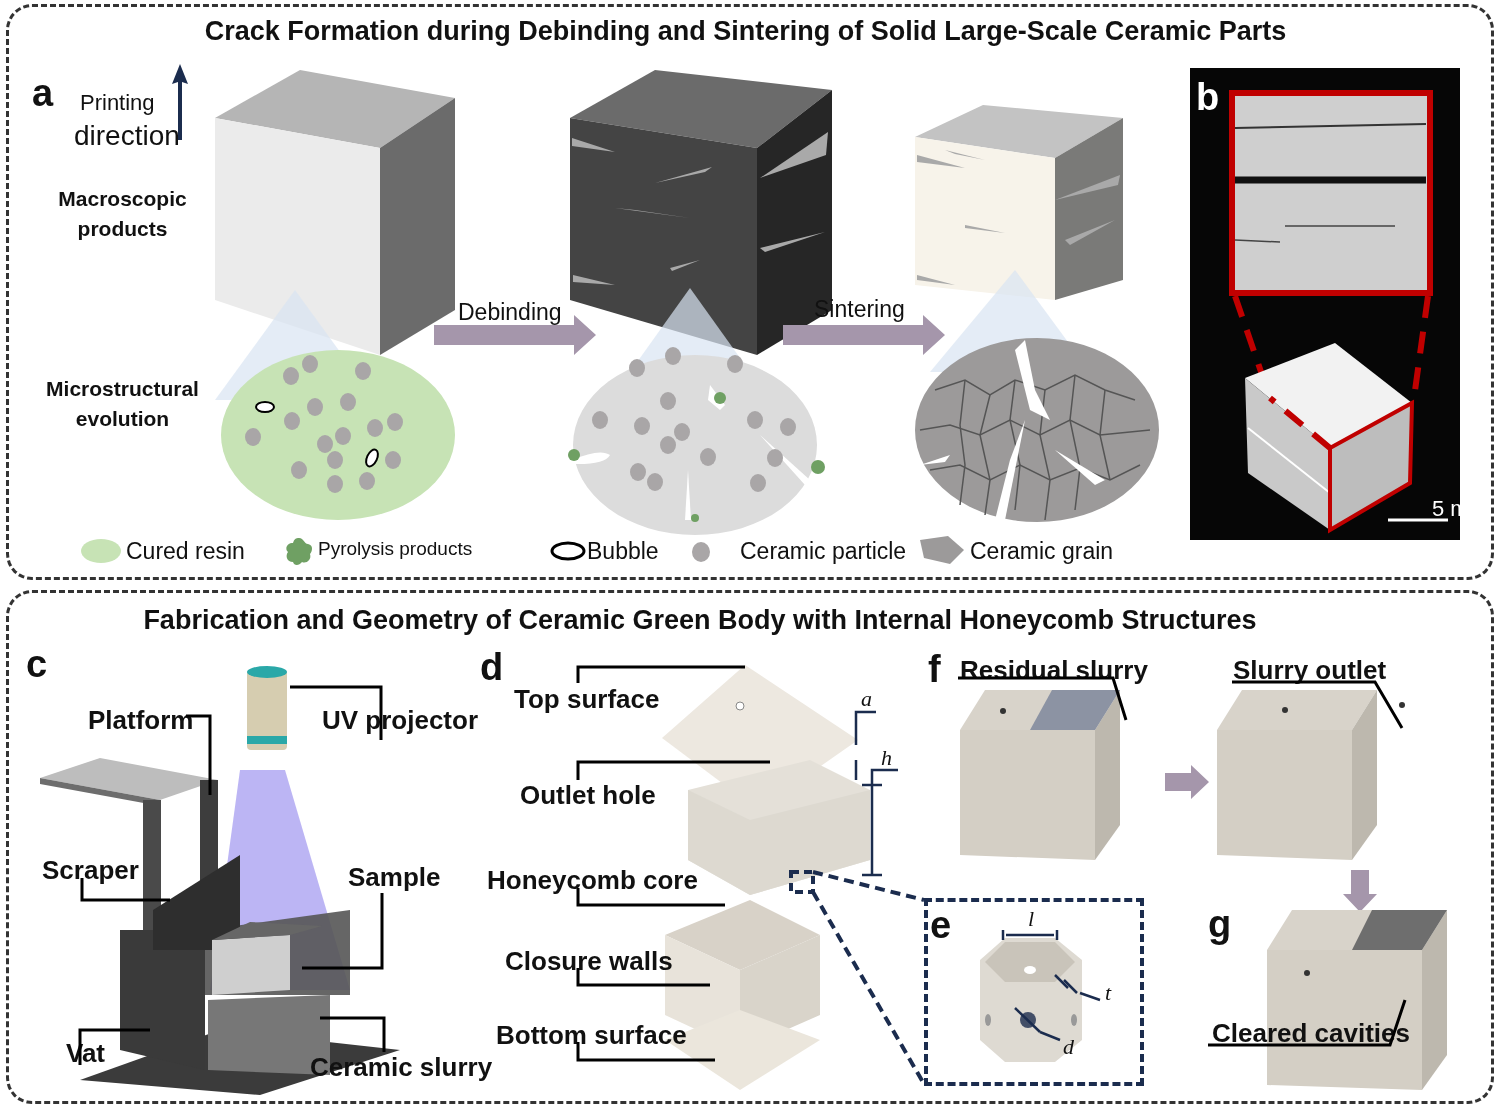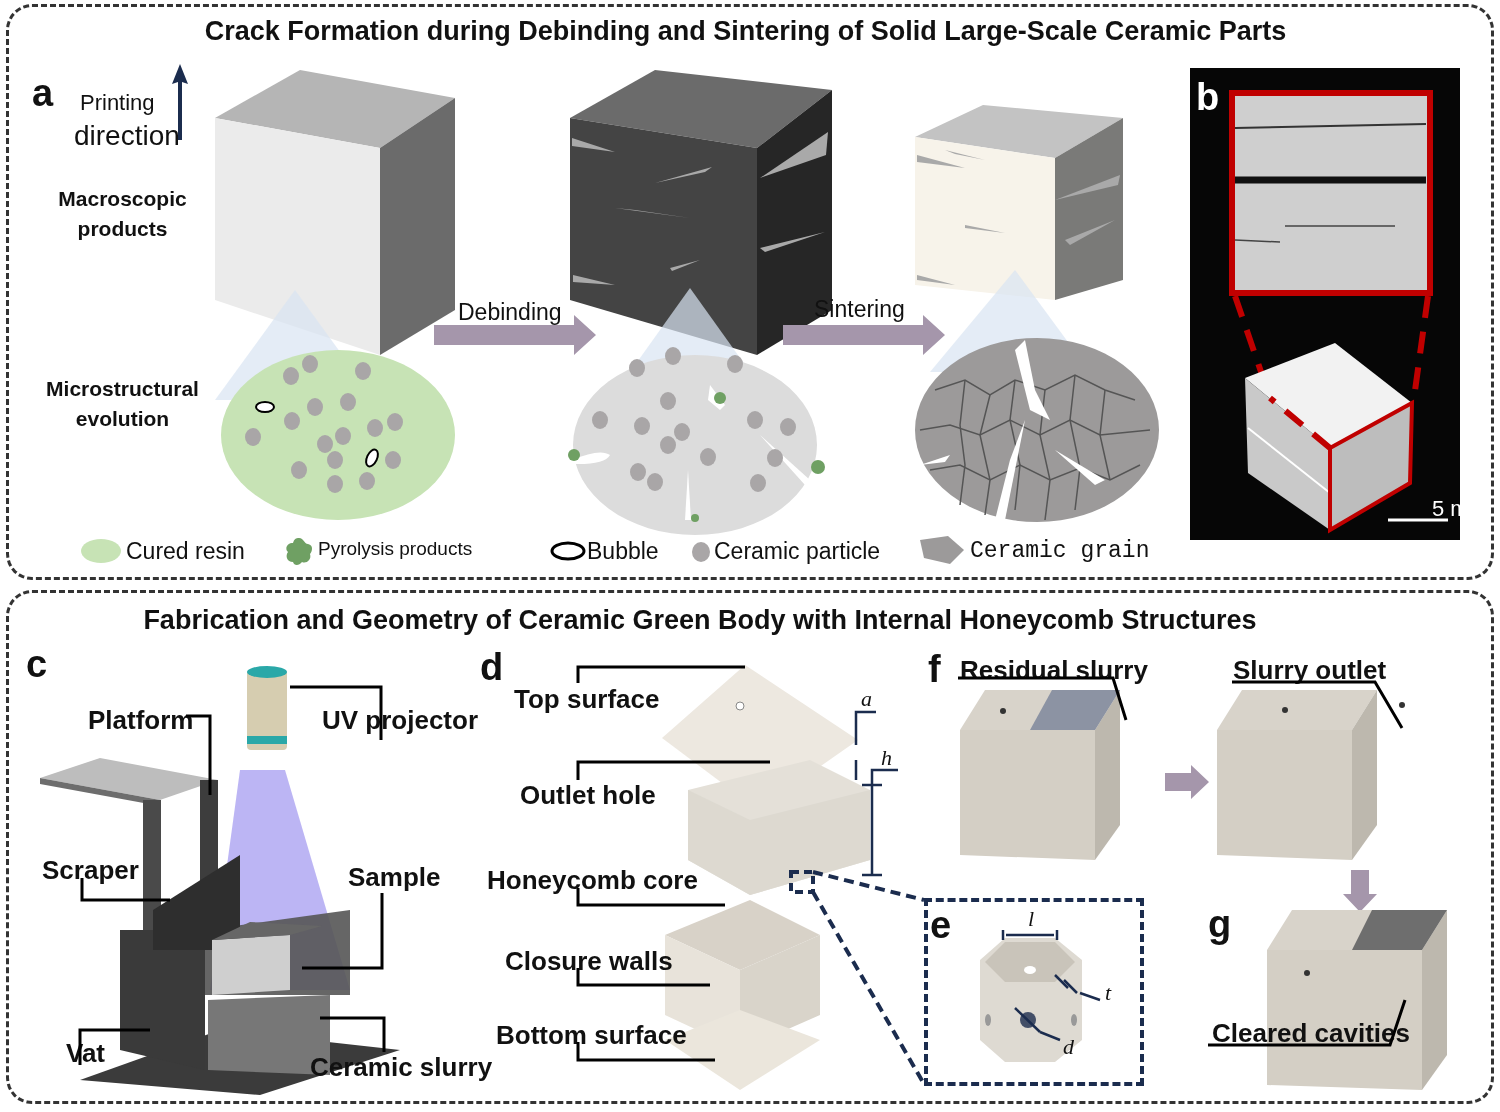--- a/index.html
+++ b/index.html
@@ -163,25 +163,25 @@
       <path d="M15,2 C20,2 20,8 24,8 C30,9 28,16 26,18 C28,24 22,28 18,26 C15,30 10,30 9,26 C3,26 1,20 4,16 C0,12 4,6 9,7 C10,3 12,2 15,2 Z" fill="#6fa063"></path>
     </svg>
   <div class="lbl" style="left:318px;top:538px;font-size:19px;">Pyrolysis products</div>
   <svg style="left:550px;top:540px;" width="36" height="22">
       <ellipse cx="18" cy="11" rx="16" ry="8" fill="#fff" stroke="#000" stroke-width="3"></ellipse>
     </svg>
   <div class="lbl" style="left:587px;top:538px;font-size:23px;">Bubble</div>
   <svg style="left:690px;top:540px;" width="22" height="24">
       <ellipse cx="11" cy="12" rx="9" ry="10" fill="#a9a6a7"></ellipse>
     </svg>
-  <div class="lbl" style="left:714px;top:538px;font-size:23px;">Ceramic particle</div>
+  <div class="lbl" style="left:740px;top:538px;font-size:23px;">Ceramic particle</div>
   <svg style="left:918px;top:536px;" width="50" height="30">
       <polygon points="2,4 30,0 46,14 32,28 6,22" fill="#9c9a9a"></polygon>
     </svg>
-  <div class="lbl" style="left:970px;top:538px;font-size:23px;font-family:Liberation Mono, monospace;">Ceramic grain</div>
+  <div class="lbl" style="left:970px;top:538px;font-size:23px;">Ceramic grain</div>
 </div>
 
 <div style="position:absolute;left:1190px;top:68px;width:270px;height:472px;background:#060606;"></div>
 <div class="plabel" style="left:1196px;top:78px;color:#fff;">b</div>
 <svg style="left:1190px;top:68px;" width="270" height="472">
   <rect x="42" y="25" width="198" height="200" fill="#cfcfcf" stroke="#c00000" stroke-width="6"></rect>
   <path d="M45,60 Q140,58 236,56" stroke="#333" stroke-width="2" fill="none"></path>
   <path d="M45,112 L236,112" stroke="#111" stroke-width="7" fill="none"></path>
   <path d="M95,158 L205,158" stroke="#444" stroke-width="1.5" fill="none"></path>
   <path d="M45,172 L90,174" stroke="#444" stroke-width="1.5" fill="none"></path>

